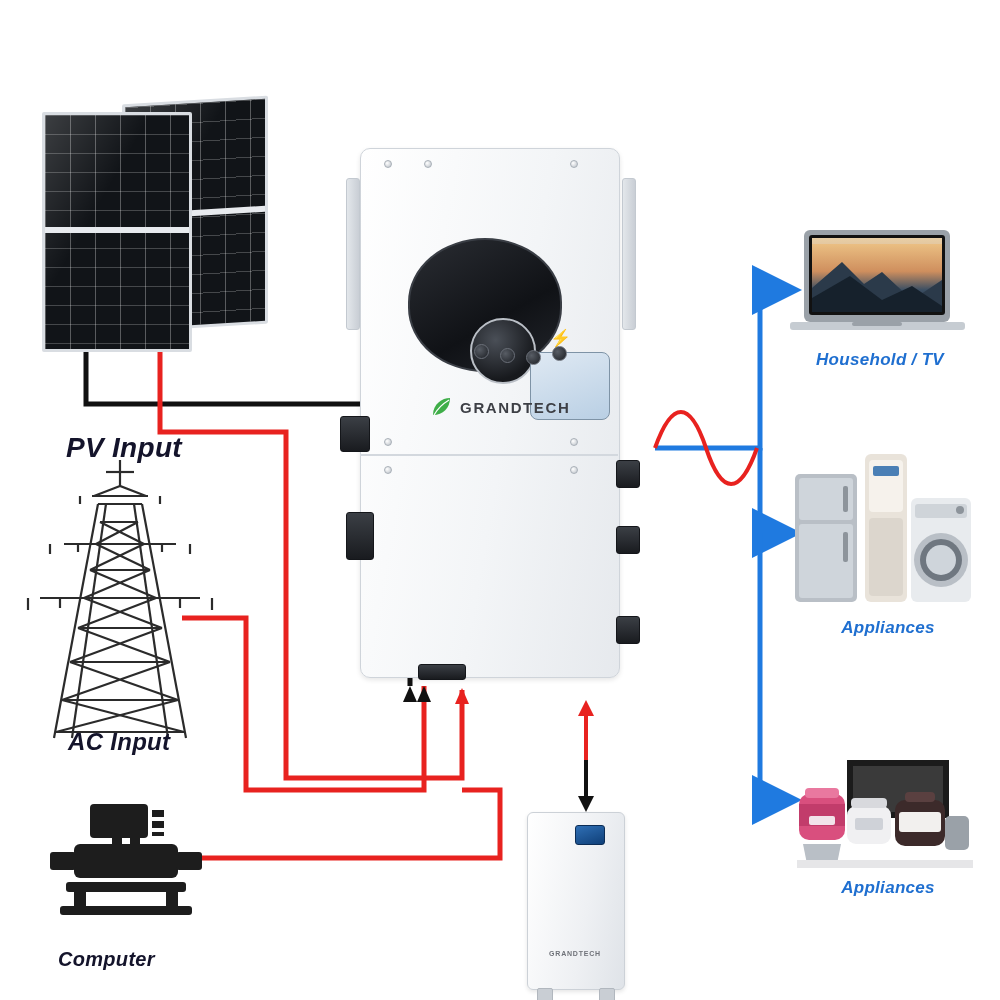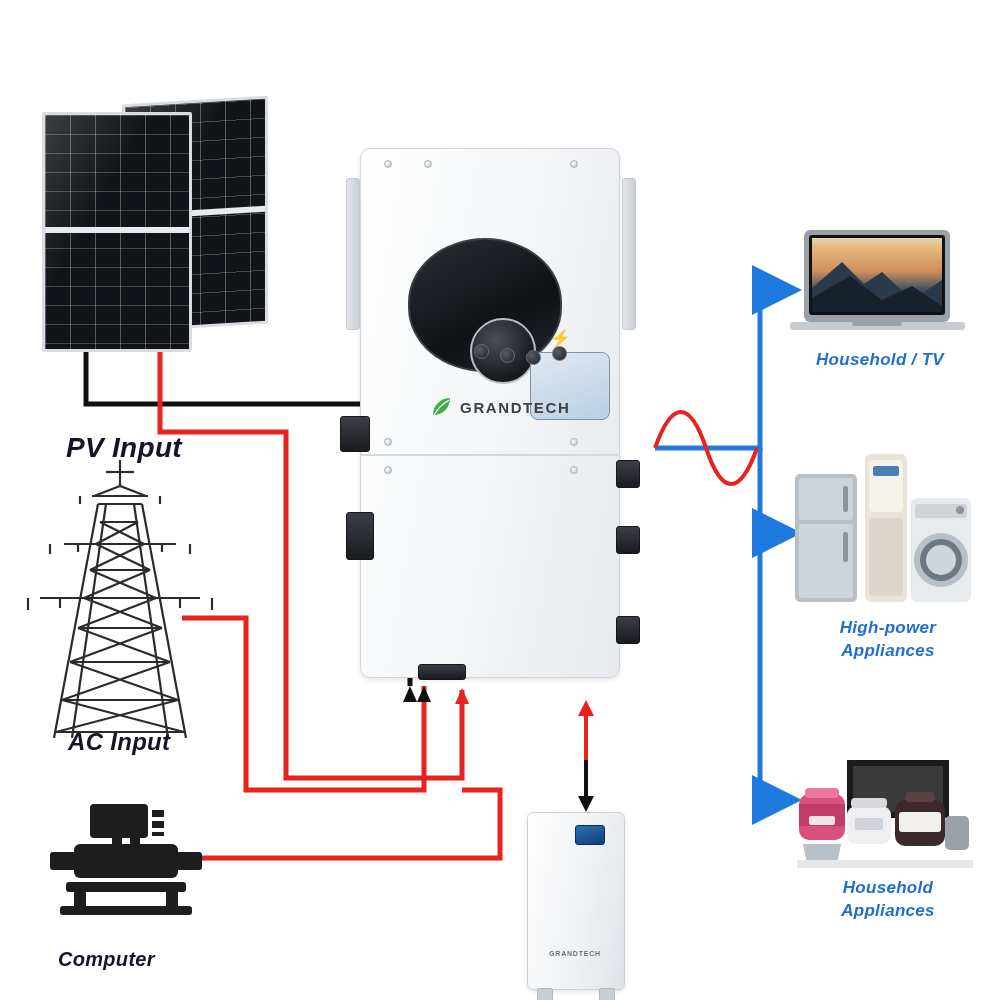--- a/index.html
+++ b/index.html
@@ -267,21 +267,20 @@
     <rect x="76" y="66" width="34" height="78" rx="4" fill="#dcd6cd"></rect>
 
     <rect x="118" y="46" width="60" height="104" rx="6" fill="#e8ebee"></rect>
     <rect x="122" y="52" width="52" height="14" rx="3" fill="#cfd4d9"></rect>
     <circle cx="148" cy="108" r="27" fill="#b9bfc6"></circle>
     <circle cx="148" cy="108" r="21" fill="#6f7780"></circle>
     <circle cx="148" cy="108" r="15" fill="#cfd5db"></circle>
     <circle cx="167" cy="58" r="4" fill="#8d949b"></circle>
   </svg>
   <div class="lbl lbl-blue lbl-c" style="left:790px;top:616px;width:196px;font-size:17px;line-height:23px;">
-    <div>High-power</div>
     <div>Appliances</div>
   </div>
 
   <svg class="house" viewBox="0 0 180 110">
     <rect x="52" y="0" width="102" height="58" fill="#1b1b1b"></rect>
     <rect x="58" y="6" width="90" height="46" fill="#3a3a3a"></rect>
 
     <rect x="4" y="34" width="46" height="46" rx="10" fill="#d94f7e"></rect>
     <rect x="4" y="44" width="46" height="22" fill="#c23c6b"></rect>
     <rect x="10" y="28" width="34" height="10" rx="4" fill="#e9789f"></rect>
@@ -293,17 +292,16 @@
 
     <rect x="100" y="40" width="50" height="46" rx="10" fill="#3c2a2a"></rect>
     <rect x="104" y="52" width="42" height="20" rx="3" fill="#f2f0ee"></rect>
     <rect x="110" y="32" width="30" height="10" rx="4" fill="#5a4040"></rect>
 
     <path d="M8,84 L46,84 L42,104 L12,104 Z" fill="#b9bfc6"></path>
     <rect x="150" y="56" width="24" height="34" rx="5" fill="#9aa1a8"></rect>
     <rect x="2" y="100" width="176" height="8" fill="#e6e6e8"></rect>
   </svg>
   <div class="lbl lbl-blue lbl-c" style="left:790px;top:876px;width:196px;font-size:17px;line-height:23px;">
-    <div>Household</div>
     <div>Appliances</div>
   </div>
 
 </div>
 
 </body></html>

